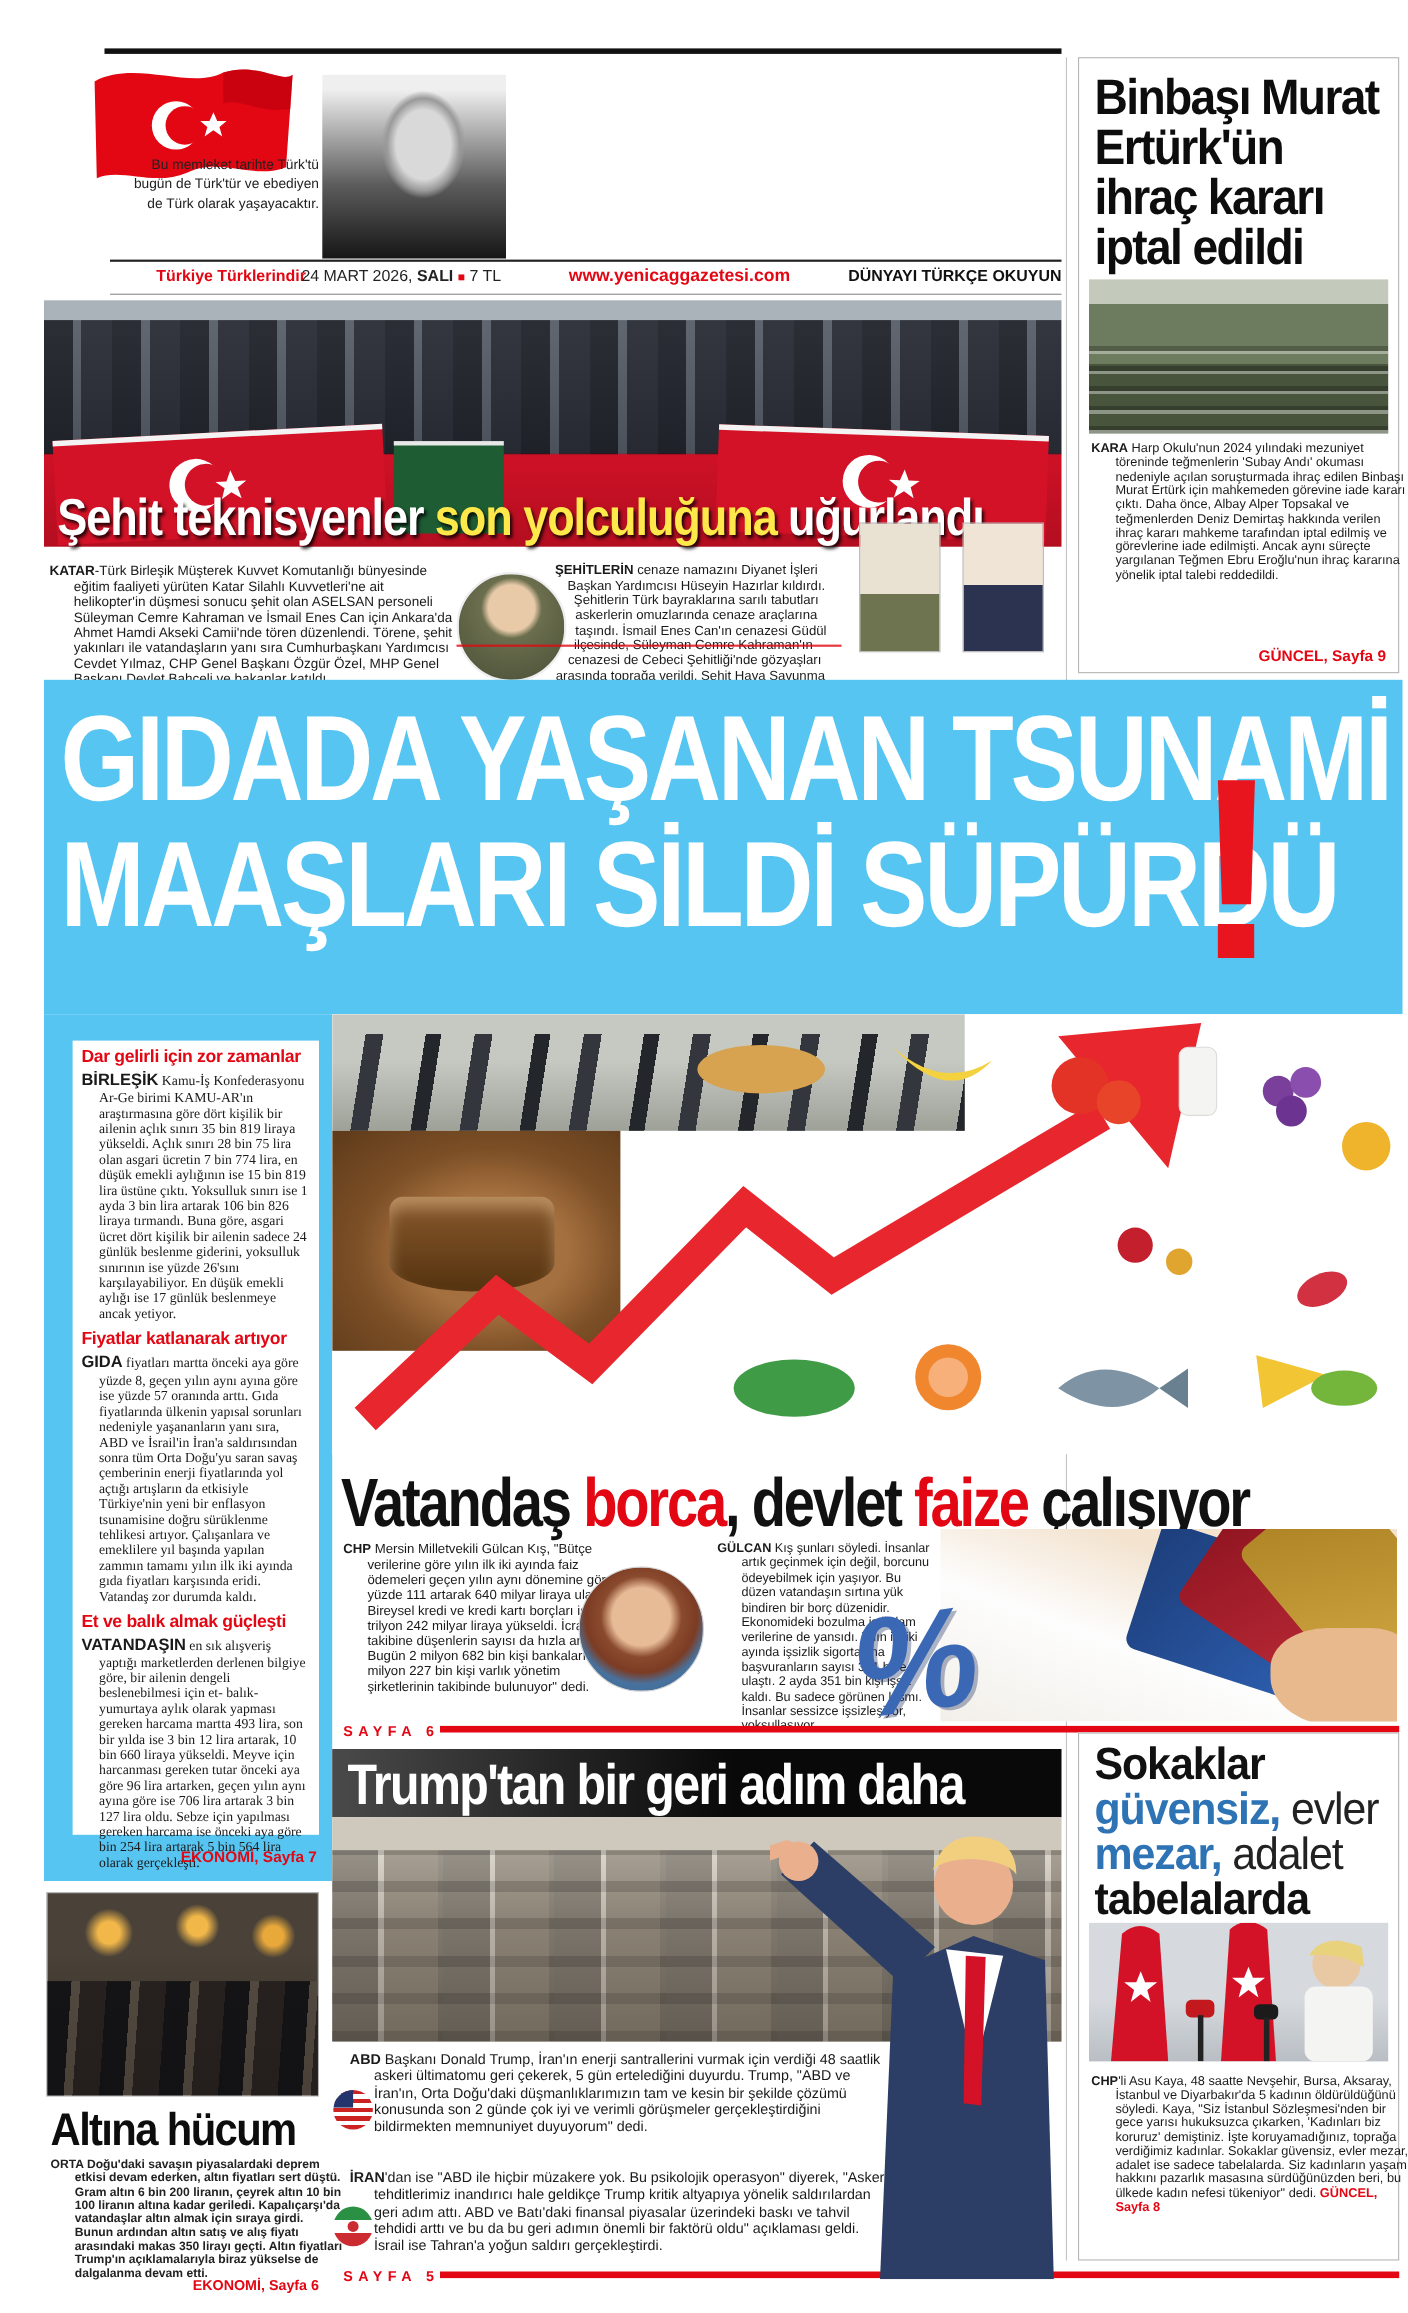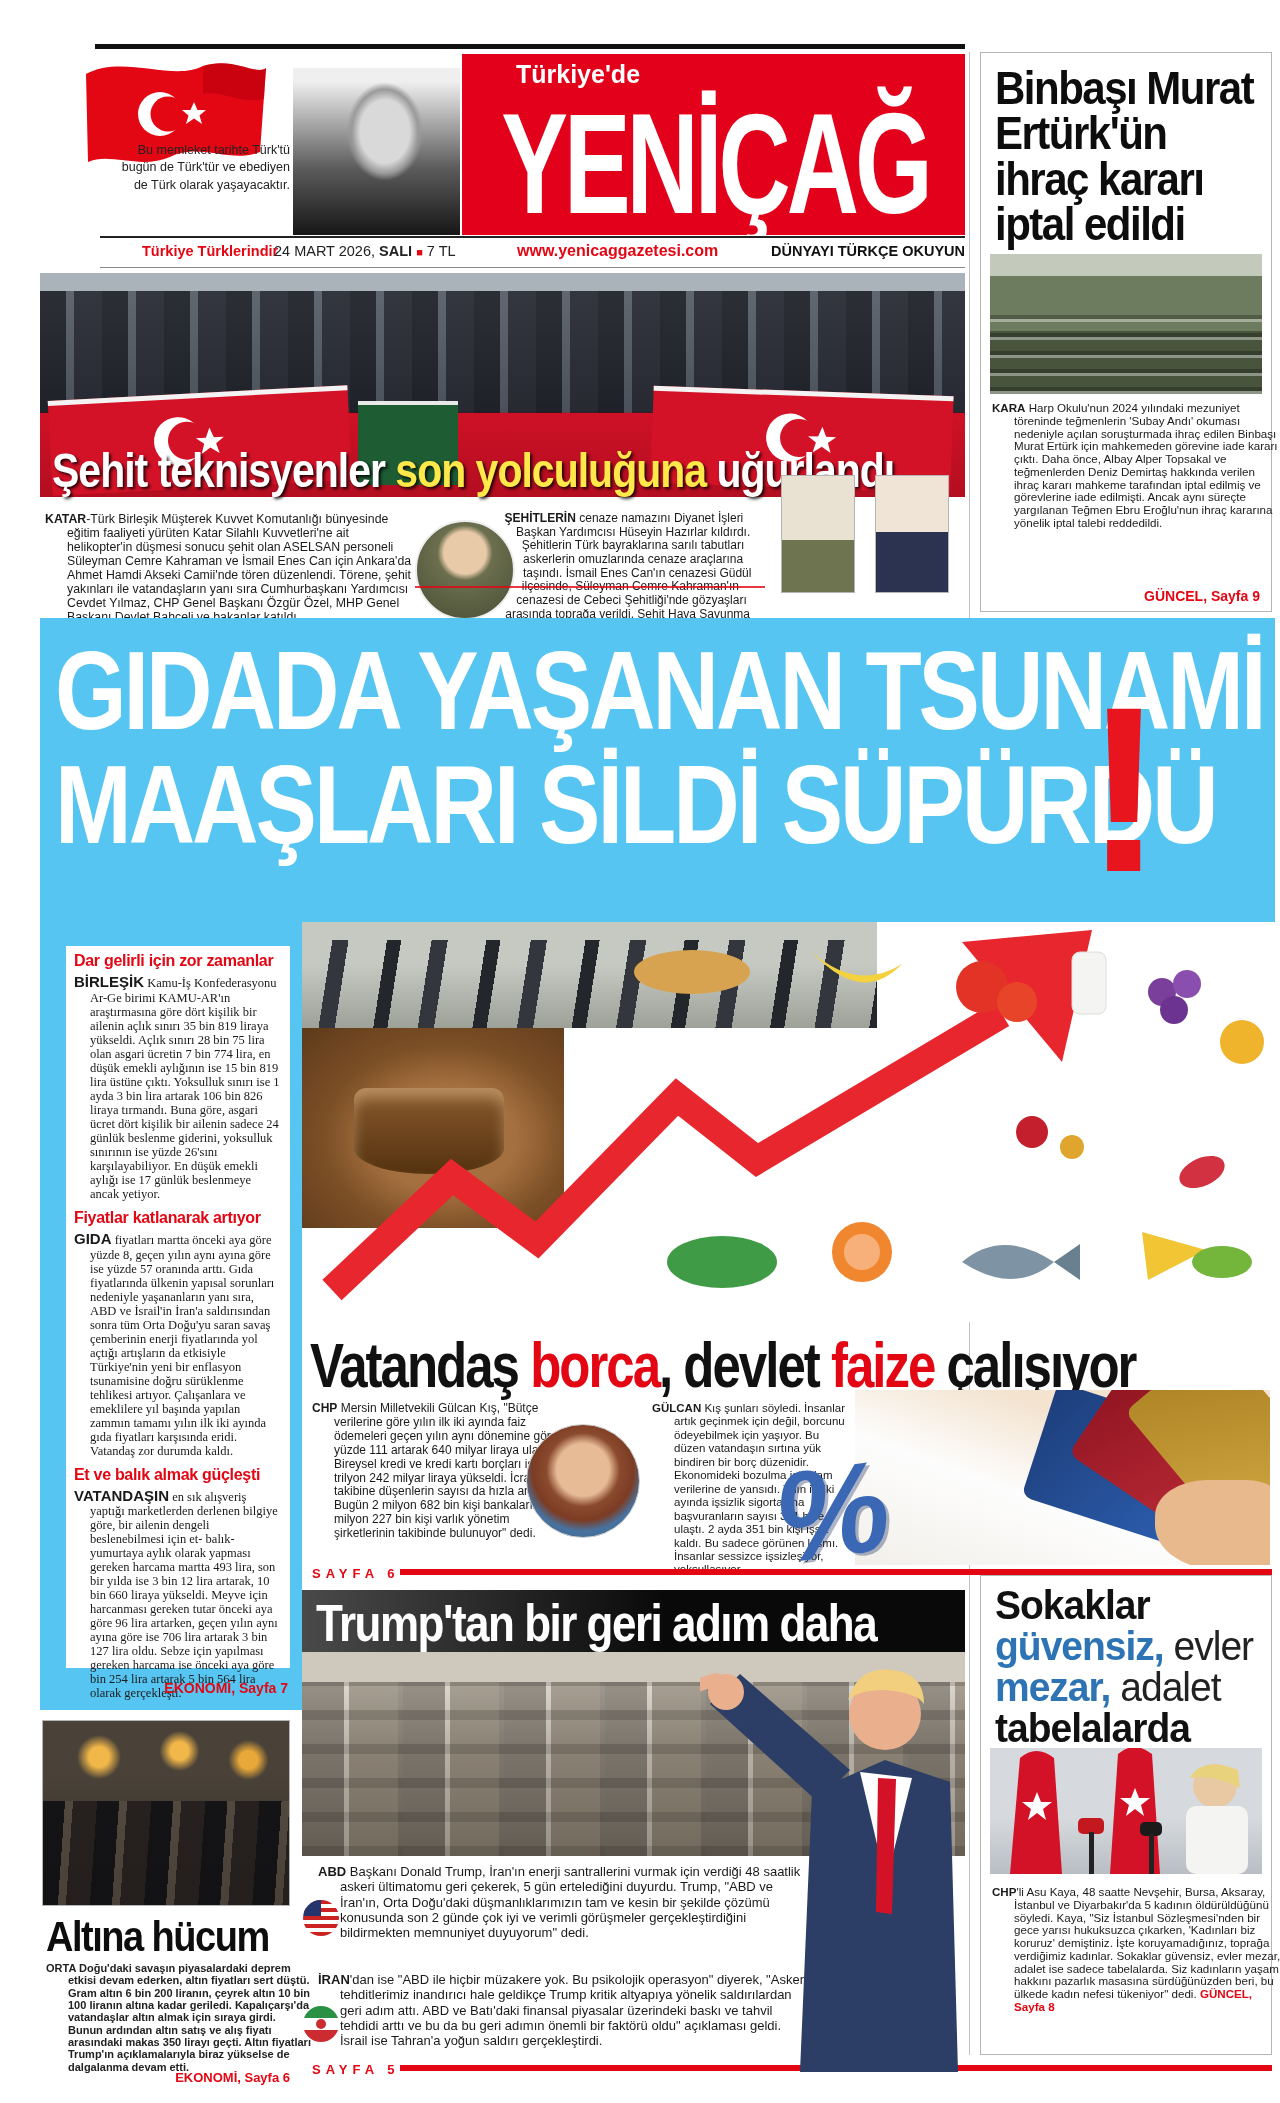--- a/index.html
+++ b/index.html
@@ -37,25 +37,20 @@
     <circle cx="90" cy="60" r="17.5" fill="#e30613"></circle>
     <polygon points="116,48 119.5,56 128,56 121.5,61.5 124,70 116,64.5 108,70 110.5,61.5 104,56 112.5,56" fill="#fff"></polygon>
   </svg>
 
   <div class="abs" style="left:293px;top:68px;width:167px;height:167px;background:
        radial-gradient(ellipse 55px 70px at 55% 38%, #d9d9d9 0 45%, #9a9a9a 60%, transparent 70%),
        linear-gradient(180deg,#efefef 0 8%, #5c5c5c 60%, #161616 100%);"></div>
 
   <div class="abs" style="left:112px;top:142px;width:178px;text-align:right;font-size:12.5px;line-height:1.38;color:#222;">Bu memleket tarihte Türk'tü bugün de Türk'tür ve ebediyen de Türk olarak yaşayacaktır.</div>
 
-  <div class="abs" style="left:462px;top:54px;width:503px;height:181px;background:#e2001a;">
-    <div class="abs white" style="left:54px;top:6px;font-size:25px;font-weight:bold;">Türkiye'de</div>
-    <div class="abs white" style="left:8px;top:28px;width:490px;text-align:center;font-size:100px;font-weight:bold;letter-spacing:-4px;
-                transform:scaleY(1.42);transform-origin:center top;">YENİÇAĞ</div>
-  </div>
 
   <div class="abs" style="left:100px;top:236px;width:865px;height:2px;background:#222;"></div>
   <div class="abs red" style="left:142px;top:243px;font-size:14.5px;font-weight:bold;">Türkiye Türklerindir</div>
   <div class="abs" style="left:274px;top:243px;font-size:14.5px;color:#222;">
     <span>24 MART 2026, </span><span style="font-weight:bold;">SALI</span>
     <span class="red" style="font-size:11px;">■</span><span> 7 TL</span>
   </div>
   <div class="abs red" style="left:517px;top:242px;width:320px;text-align:left;font-size:16px;font-weight:bold;">www.yenicaggazetesi.com</div>
   <div class="abs" style="left:640px;top:243px;width:325px;text-align:right;font-size:14.5px;font-weight:bold;color:#111;">DÜNYAYI TÜRKÇE OKUYUN</div>
   <div class="abs thinrule" style="left:100px;top:267px;width:865px;height:1px;"></div>

